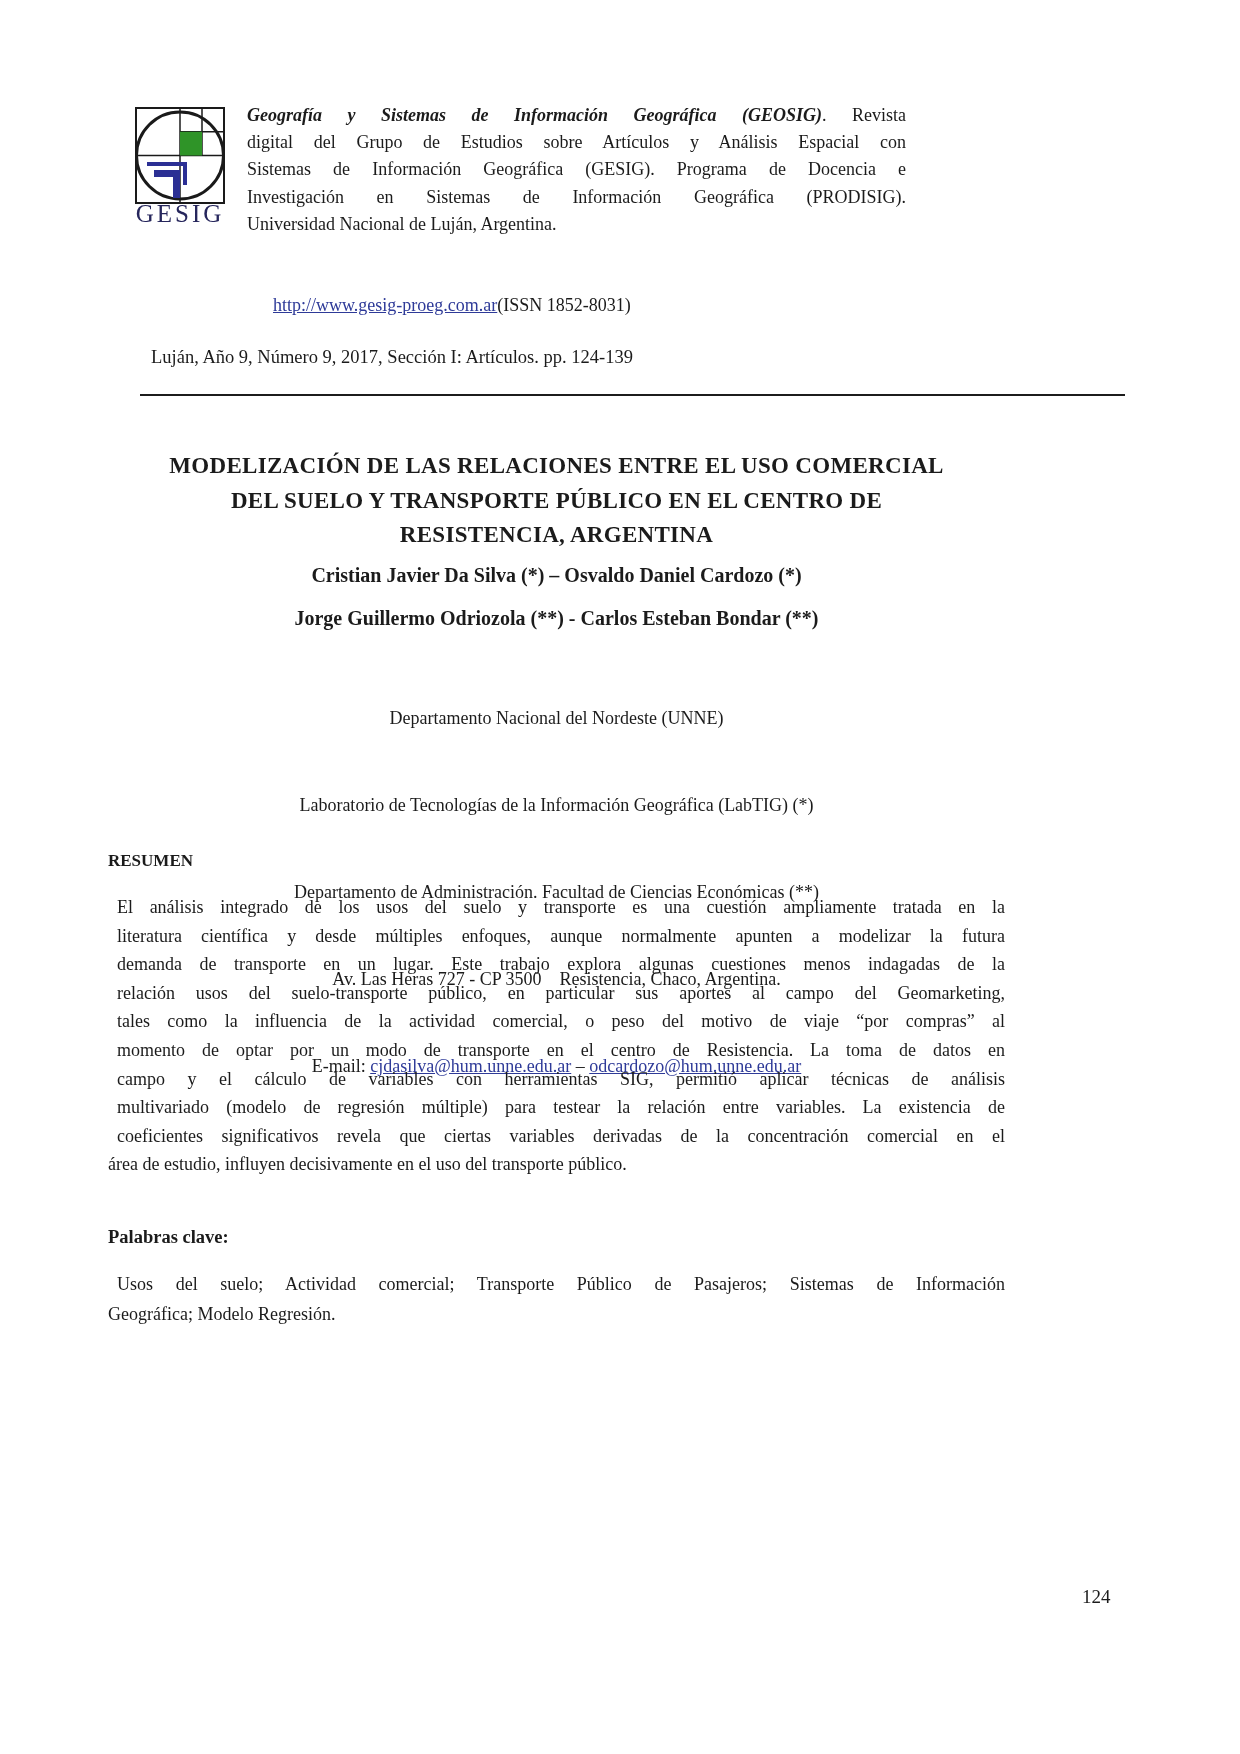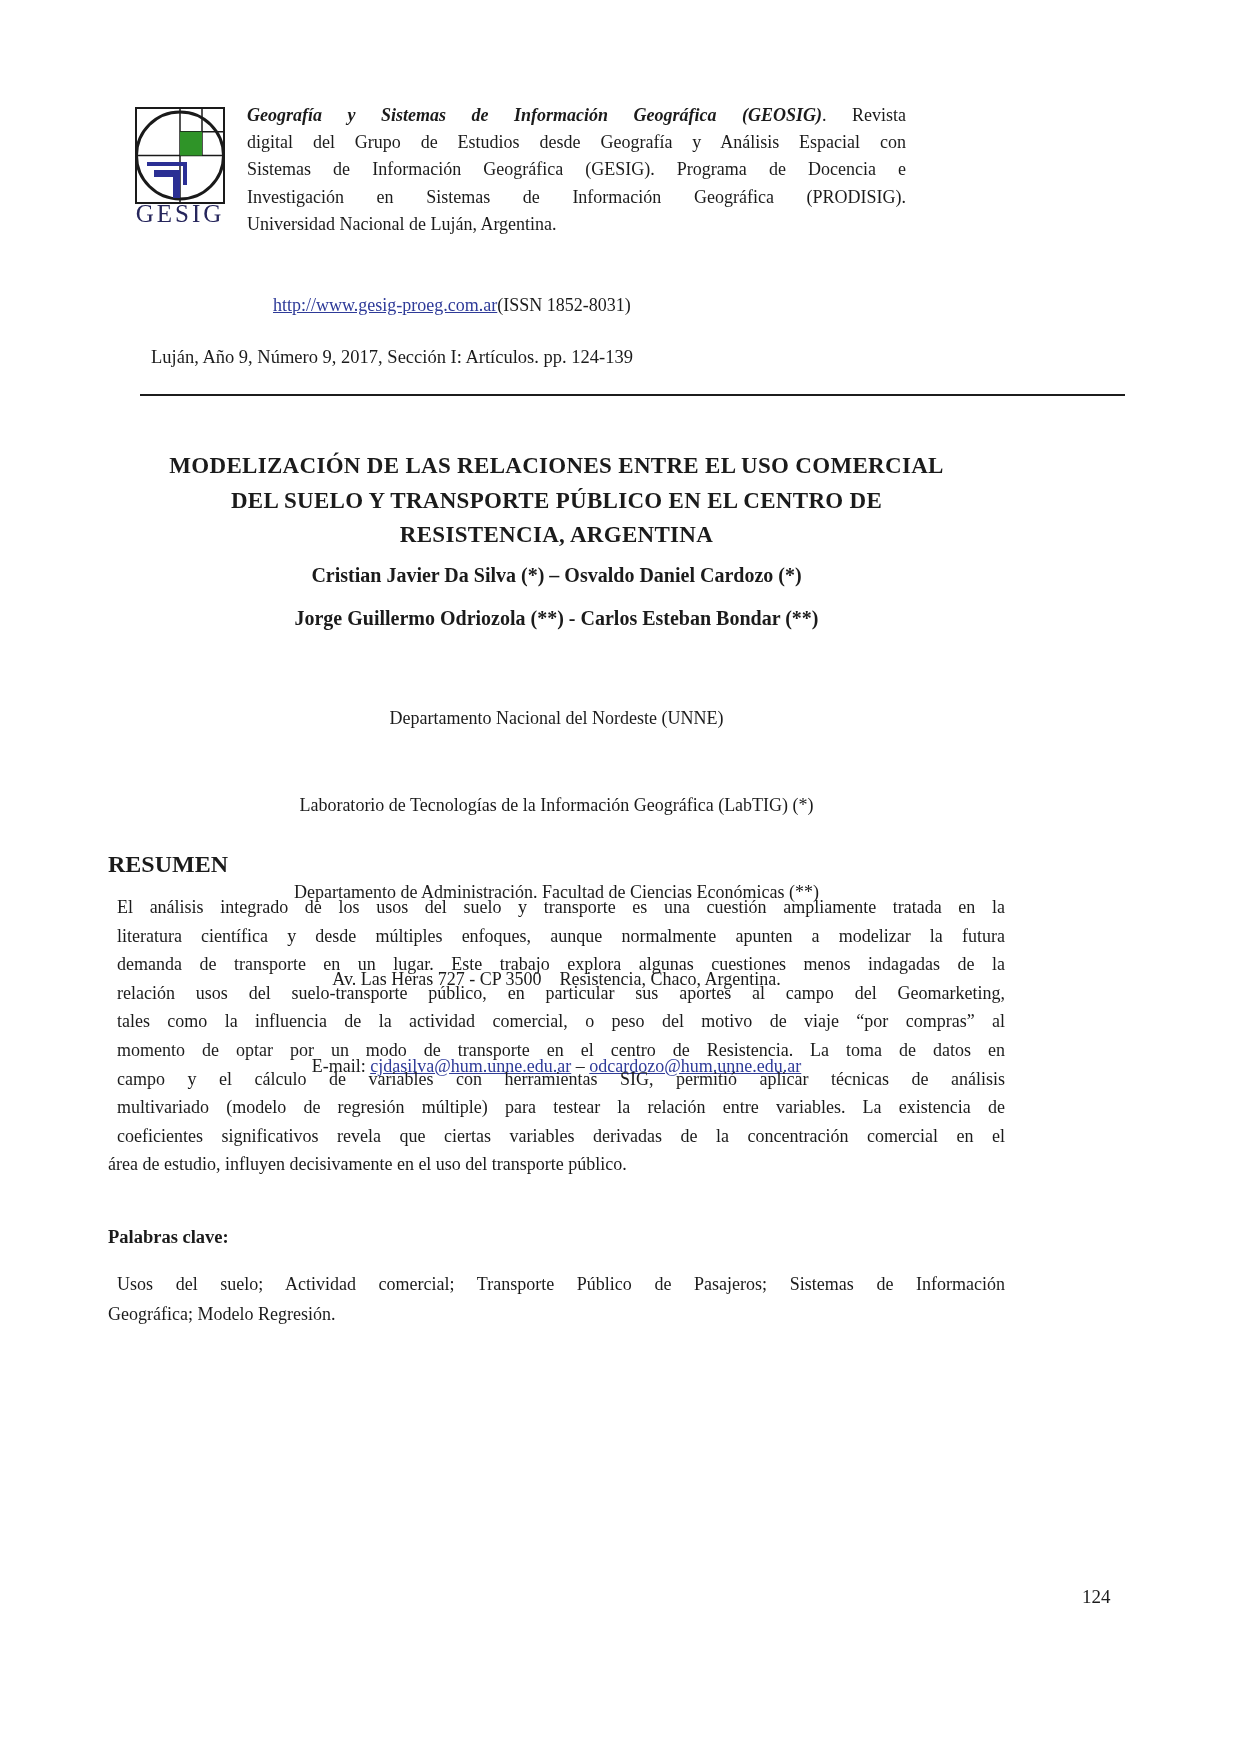--- a/index.html
+++ b/index.html
@@ -34,21 +34,21 @@
   #citation{left:151px;top:347px;font-size:18.5px;}
   #rule{left:140px;top:394px;width:985px;height:2px;background:var(--rule);}
   
   #title{left:108px;top:449px;width:897px;text-align:center;font-weight:bold;
     font-size:23px;line-height:34.5px;letter-spacing:0.3px;}
   .authors{left:108px;width:897px;text-align:center;font-weight:bold;font-size:20px;}
   #authors1{top:564px;} #authors2{top:607px;}
   #affiliation{left:108px;top:646px;width:897px;text-align:center;
     font-size:18px;line-height:29px;white-space:pre-wrap;}
   
-  #resumen-heading{left:108px;top:851px;font-size:24px;font-weight:bold;}
+  #resumen-heading{left:108px;top:851px;font-size:17px;font-weight:bold;}
   #abstract{left:108px;top:893px;width:897px;font-size:18px;line-height:28.6px;}
   .jl{text-align:justify;text-align-last:justify;margin-left:9px;}
   .ll{text-align:left;}
   #kw-heading{left:108px;top:1227px;font-size:18.5px;font-weight:bold;}
   #keywords{left:108px;top:1269px;width:897px;font-size:18px;line-height:30px;}
   #page-num{left:1082px;top:1586px;font-size:19px;}
 </style>
 </head>
 <body>
 
@@ -66,21 +66,21 @@
       <rect x="48" y="55" width="4" height="23"></rect>
       <rect x="19" y="63" width="26" height="7"></rect>
       <rect x="38" y="63" width="7" height="28"></rect>
     </g>
   </svg>
 </div>
 <div class="abs" id="logo-label">GESIG</div>
 
 <div class="abs" id="masthead">
   <div class="mh-line"><span class="mh-bold">Geografía y Sistemas de Información Geográfica (GEOSIG)</span><span>. Revista</span></div>
-  <div class="mh-line">digital del Grupo de Estudios desde Geografía y Análisis Espacial con</div>
+  <div class="mh-line">digital del Grupo de Estudios sobre Artículos y Análisis Espacial con</div>
   <div class="mh-line">Sistemas de Información Geográfica (GESIG). Programa de Docencia e</div>
   <div class="mh-line">Investigación en Sistemas de Información Geográfica (PRODISIG).</div>
   <div class="mh-line last">Universidad Nacional de Luján, Argentina.</div>
 </div>
 
 <div class="abs" id="url-line">
   <a class="link">http://www.gesig-proeg.com.ar</a><span id="issn">(ISSN 1852-8031)</span>
 </div>
 
 <div class="abs" id="citation">Luján, Año 9, Número 9, 2017, Sección I: Artículos. pp. 124-139</div>

